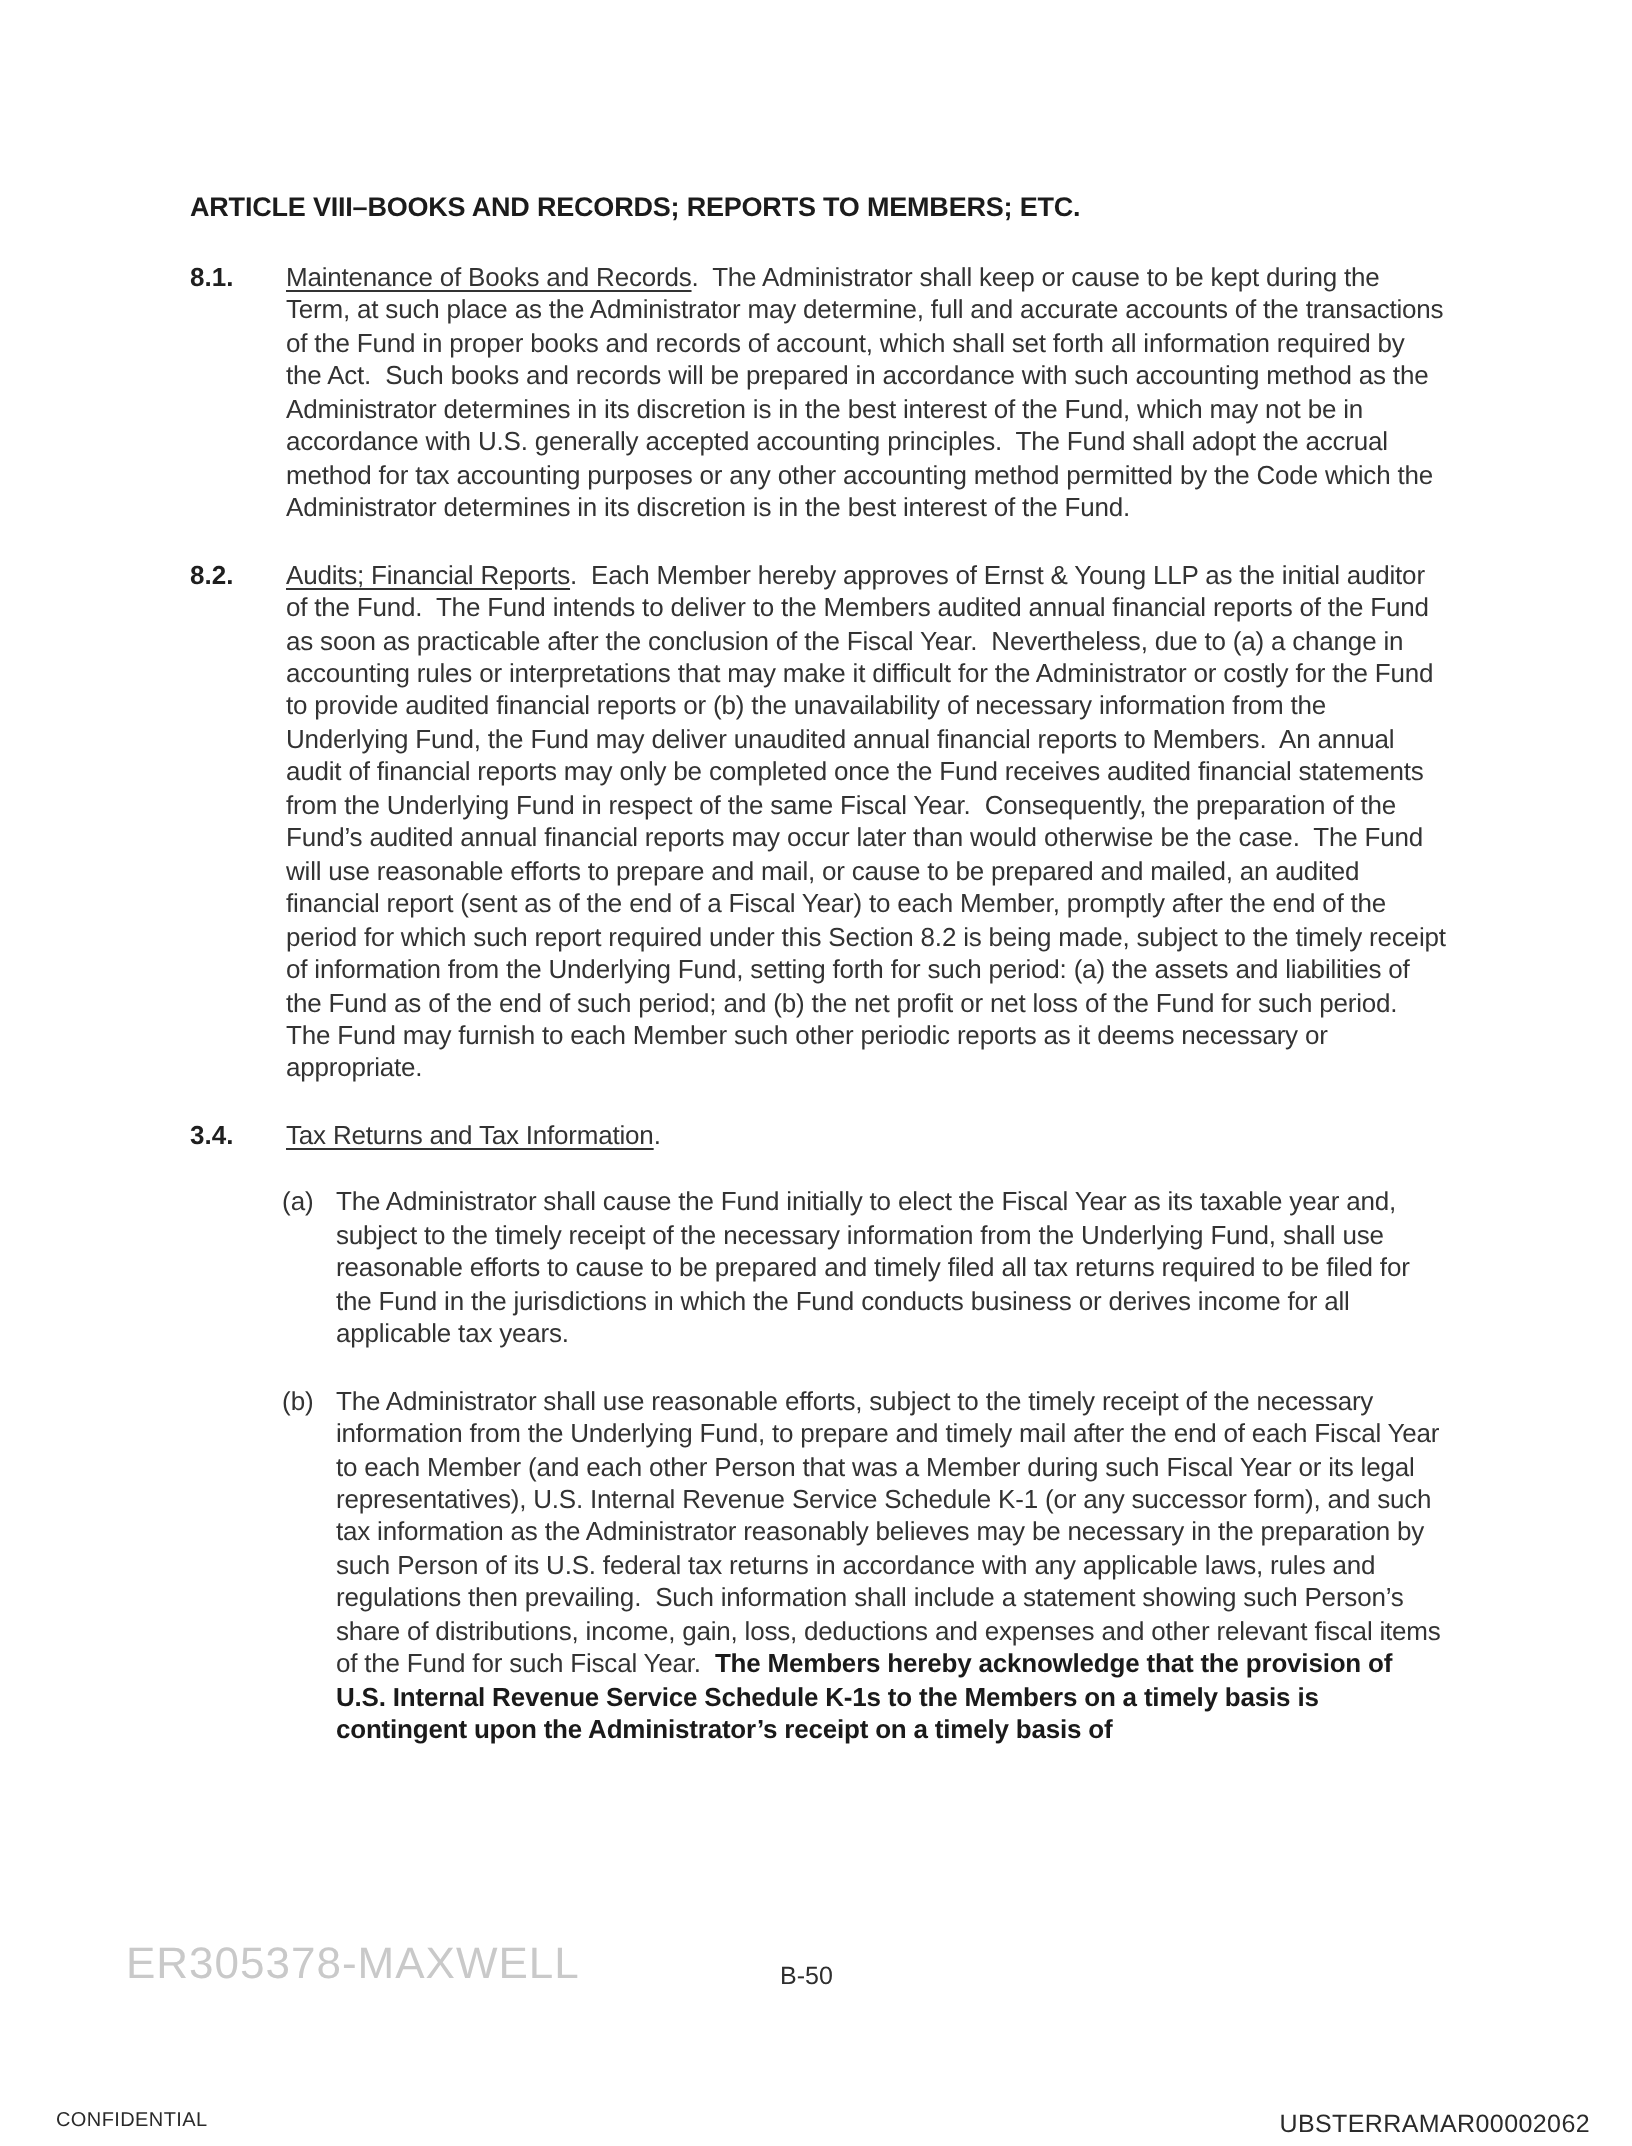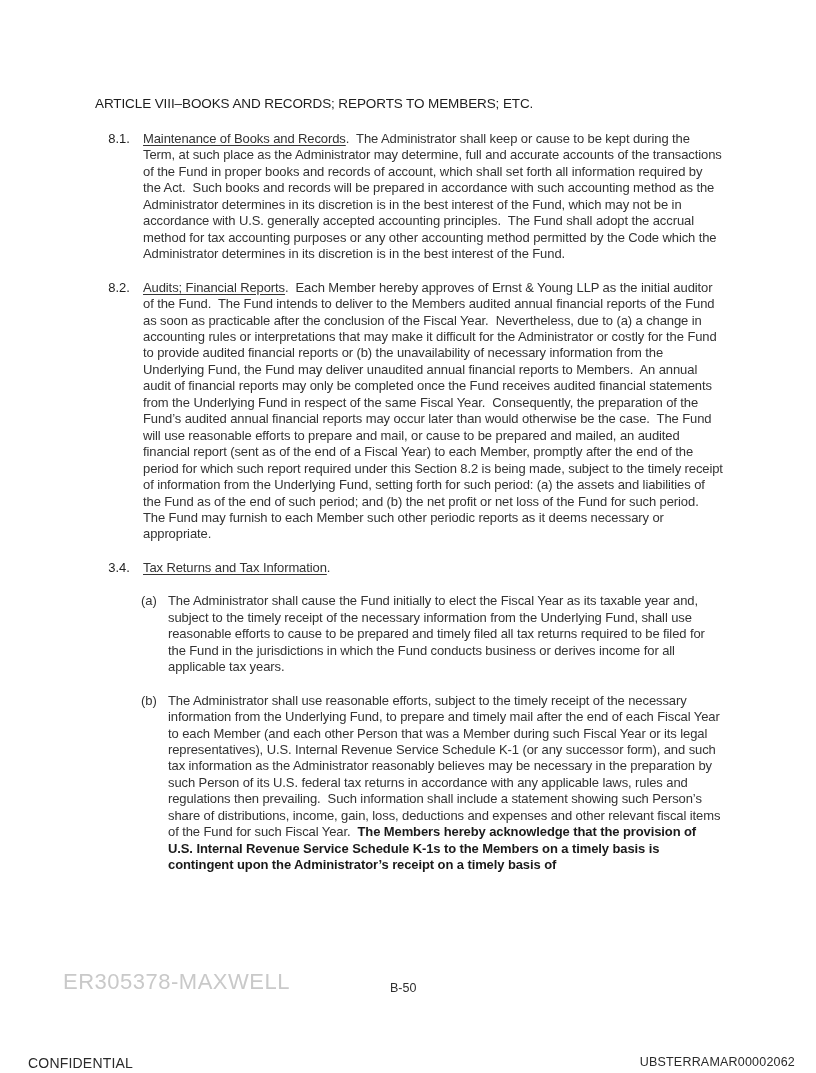--- a/index.html
+++ b/index.html
@@ -7,26 +7,26 @@
     width: 816px; height: 1073px;
     background: #ffffff;
     font-family: "Liberation Sans", "DejaVu Sans", sans-serif;
     color: #333333;
     position: relative;
     overflow: hidden;
   }
   .page { position: absolute; inset: 0; background: #ffffff; }
   .content { position: absolute; left: 95px; top: 96px; width: 628px; }
   h1.article-title {
-    font-size: 13.5px; line-height: 16px; font-weight: 400;
+    font-size: 13.5px; line-height: 16px; font-weight: 700;
     color: #1c1c1c; margin: 0 0 19px 0; letter-spacing: -0.1px;
     white-space: nowrap;
   }
   .sec { display: flex; margin-bottom: 17px; }
-  .num { width: 48px; flex-shrink: 0; font-weight: 400; font-size: 13px; line-height: 16.45px; color: #1f1f1f; text-align: center; }
+  .num { width: 48px; flex-shrink: 0; font-weight: 700; font-size: 13px; line-height: 16.45px; color: #1f1f1f; }
   .txt { width: 580px; }
   .txt p, .subtxt {
     margin: 0; font-size: 13px; line-height: 16.45px;
     letter-spacing: -0.1px; white-space: pre-wrap; color: #333333;
   }
   .cont { margin-top: 17px; }
   .u { text-decoration: underline; text-underline-offset: 2px; text-align: right; }
   .subs { margin-left: 46px; width: 582px; }
   .sub { display: flex; margin-bottom: 17px; }
   .sublabel { width: 27px; flex-shrink: 0; font-size: 13px; line-height: 16.45px; color: #333333; }
@@ -36,21 +36,21 @@
     position: absolute; left: 63px; top: 968px;
     font-size: 22px; line-height: 28px; color: #c9c9c9;
     letter-spacing: 0.5px; font-weight: 400;
   }
   .page-number {
     position: absolute; left: 390px; top: 981px;
     font-size: 12.5px; color: #2e2e2e;
   }
   .footer-left {
     position: absolute; left: 28px; top: 1055px;
-    font-size: 14px; color: #2a2a2a; letter-spacing: 0.2px;
+    font-size: 10px; color: #2a2a2a; letter-spacing: 0.2px;
   }
   .footer-right {
     position: absolute; right: 21px; top: 1055px;
     font-size: 12.5px; color: #2a2a2a; letter-spacing: 0.2px;
   }
 </style>
 </head>
 <body>
 
 <div class="page">

